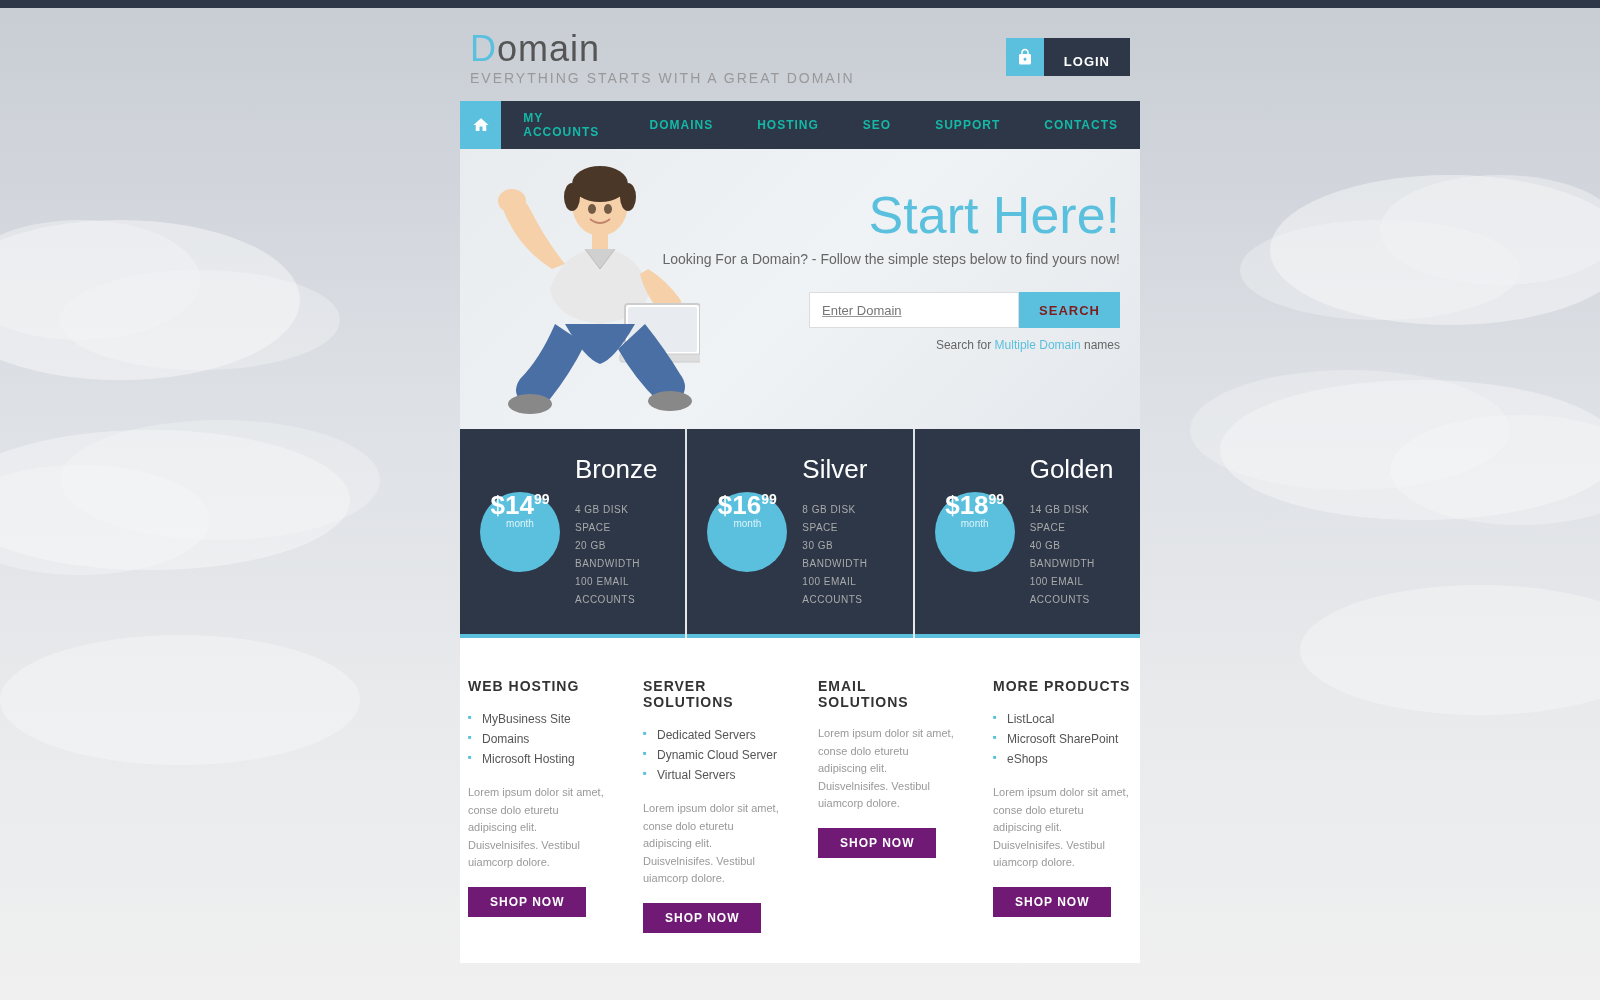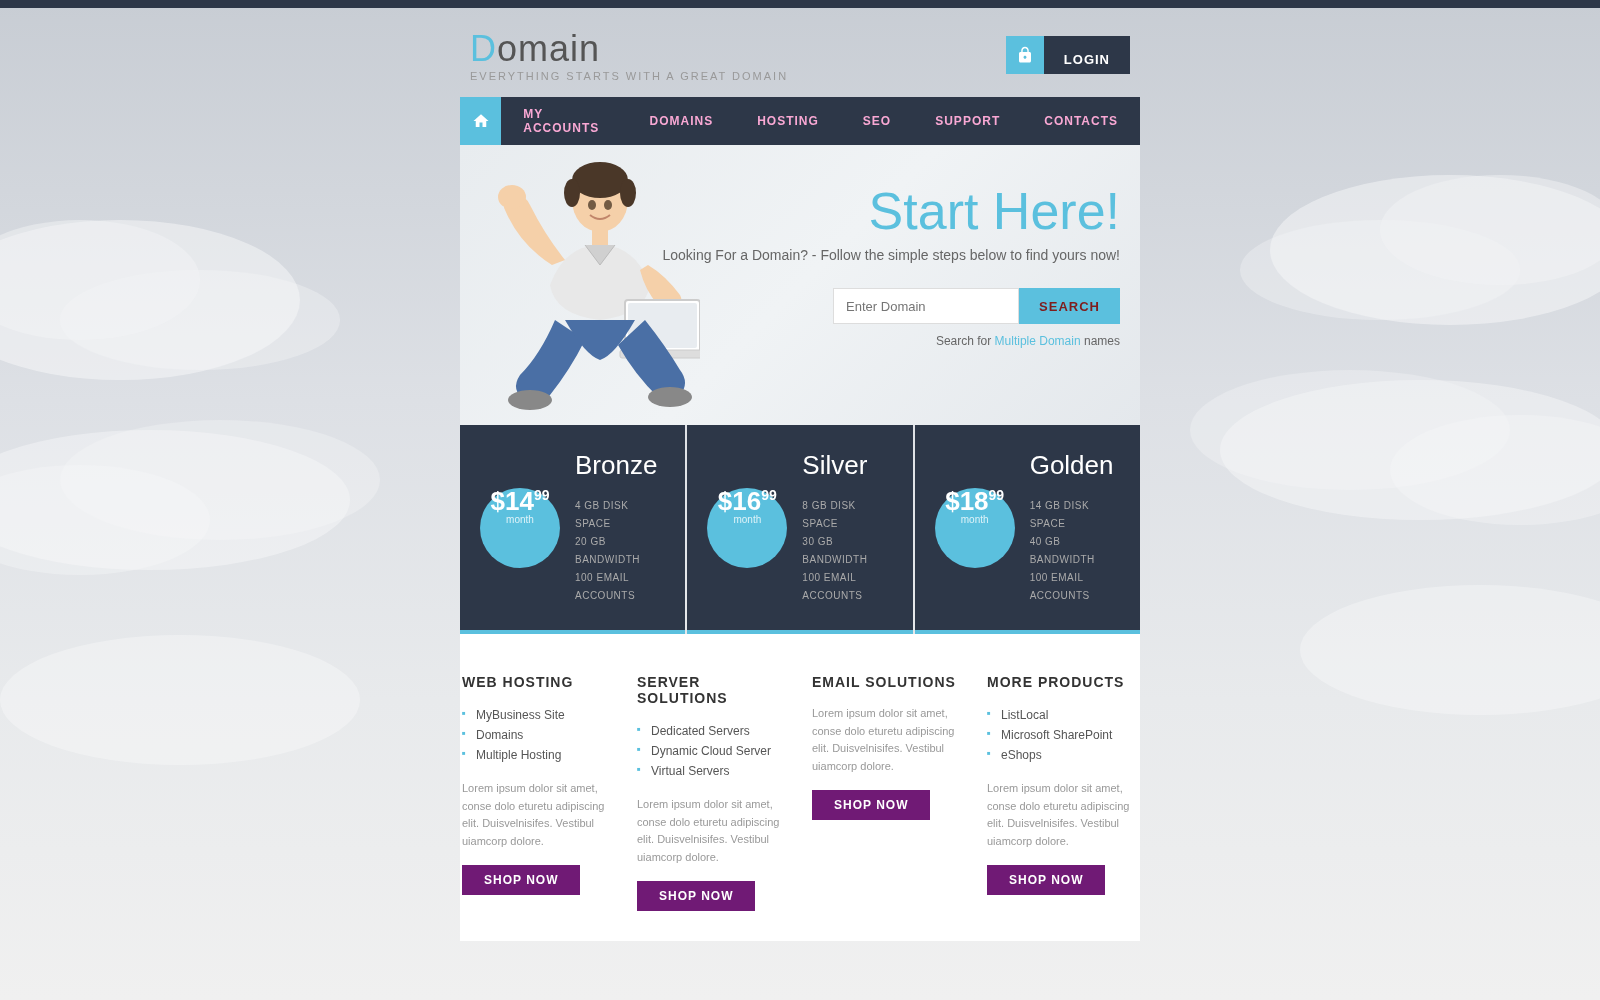--- a/index.html
+++ b/index.html
@@ -55,21 +55,21 @@
       color: #555;
       letter-spacing: 1px;
     }
 
     .logo-title span.d-blue {
       color: #5bc0de;
       font-weight: 400;
     }
 
     .logo-subtitle {
-      font-size: 11px;
+      font-size: 14px;
       color: #999;
       letter-spacing: 2px;
       text-transform: uppercase;
       text-align: right;
     }
 
     .login-btn-wrap {
       display: flex;
       align-items: center;
       gap: 0;
@@ -126,21 +126,21 @@
       cursor: pointer;
     }
 
     .nav-home svg {
       width: 18px;
       height: 18px;
       fill: white;
     }
 
     .nav-item {
-      color: #f9a8d4;
+      color: #14b8a6;
       font-size: 12px;
       font-weight: bold;
       letter-spacing: 1px;
       text-transform: uppercase;
       padding: 0 22px;
       display: flex;
       align-items: center;
       cursor: pointer;
       transition: color 0.2s;
     }
@@ -185,28 +185,29 @@
     }
 
     .search-row {
       display: flex;
       gap: 0;
       justify-content: flex-end;
       margin-bottom: 10px;
     }
 
     .domain-input {
-      width: 186px;
+      width: 210px;
       height: 36px;
       border: 1px solid #ddd;
       padding: 0 12px;
       font-size: 13px;
       color: #999;
       outline: none;
       background: white;
+      text-decoration: underline;
     }
 
     .search-btn {
       background: #5bc0de;
       color: #7f1d1d;
       border: none;
       height: 36px;
       padding: 0 20px;
       font-size: 13px;
       font-weight: bold;
@@ -297,21 +298,21 @@
     
     .products {
       background: white;
       padding: 40px 0 30px;
       display: flex;
       gap: 20px;
     }
 
     .product-col {
       flex: 1;
-      padding: 0 2px;
+      padding: 0 8px;
     }
 
     .product-title {
       font-size: 14px;
       font-weight: bold;
       color: #333;
       text-transform: uppercase;
       letter-spacing: 1px;
       margin-bottom: 15px;
     }
@@ -525,21 +526,21 @@
     </div>
   </div>
 
   <div class="products">
 
     <div class="product-col">
       <div class="product-title">WEB HOSTING</div>
       <ul class="product-list">
         <li>MyBusiness Site</li>
         <li>Domains</li>
-        <li>Multiple Hosting</li>
+        <li>Microsoft Hosting</li>
       </ul>
       <div class="product-desc">Lorem ipsum dolor sit amet, conse dolo eturetu adipiscing elit. Duisvelnisifes. Vestibul uiamcorp dolore.</div>
       <button class="shop-btn">SHOP NOW</button>
     </div>
 
     <div class="product-col">
       <div class="product-title">SERVER SOLUTIONS</div>
       <ul class="product-list">
         <li>Dedicated Servers</li>
         <li>Dynamic Cloud Server</li>

